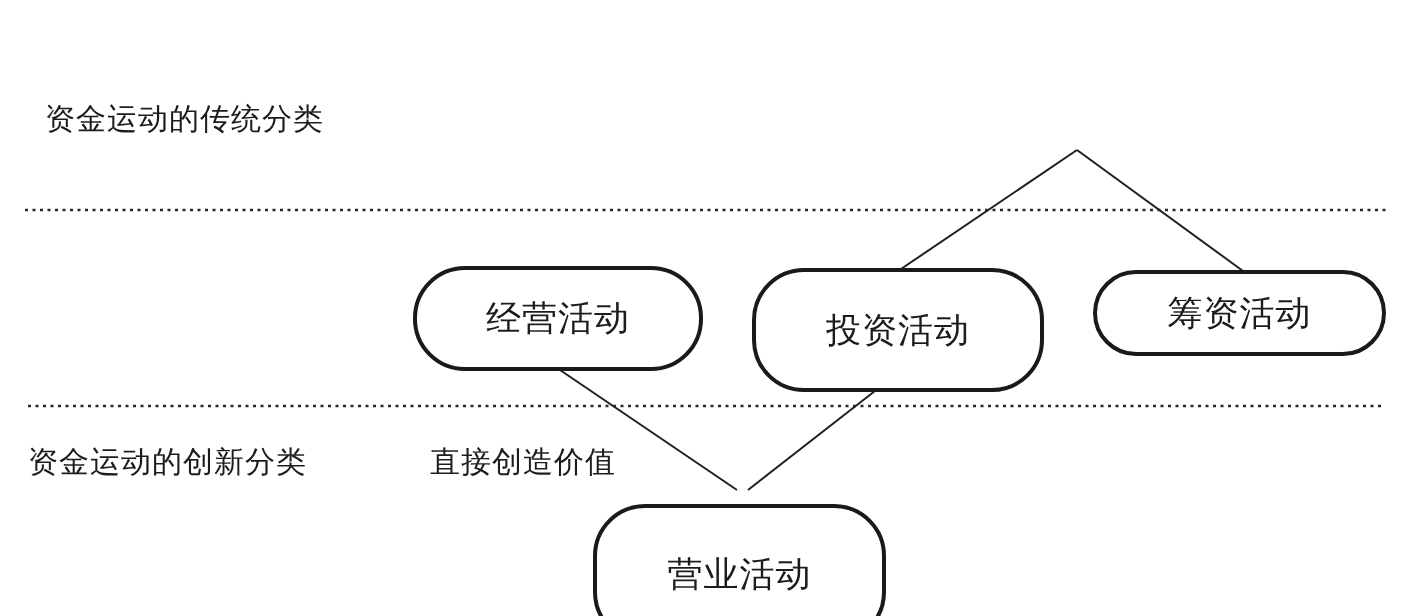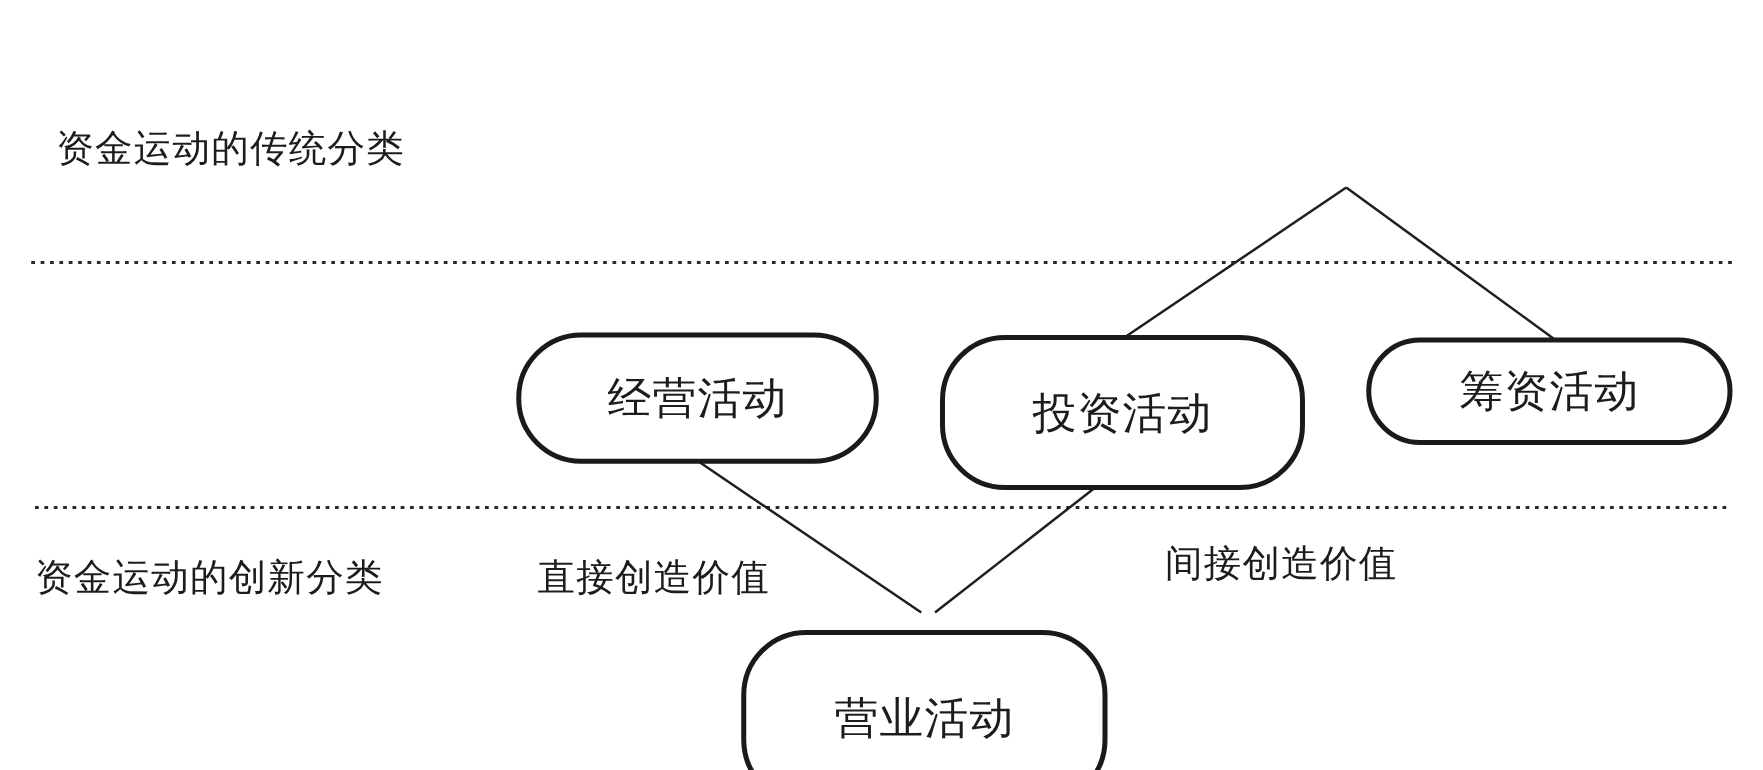--- a/index.html
+++ b/index.html
@@ -65,21 +65,20 @@
     <line x1="560" y1="370" x2="737" y2="490" stroke="#1f1f1f" stroke-width="2"></line>
     <line x1="898" y1="373" x2="748" y2="490" stroke="#1f1f1f" stroke-width="2"></line>
   </svg>
 
   <div class="text-label label-traditional">资金运动的传统分类</div>
 
   <div class="text-label label-innovative">资金运动的创新分类</div>
 
   <div class="text-label label-direct">直接创造价值</div>
 
-  <div class="text-label label-indirect">间接创造价值</div>
 
 
   <div class="node node-jingying">经营活动</div>
 
   <div class="node node-touzi">投资活动</div>
 
   <div class="node node-chouzi">筹资活动</div>
 
   <div class="node node-yingye">营业活动</div>
 

